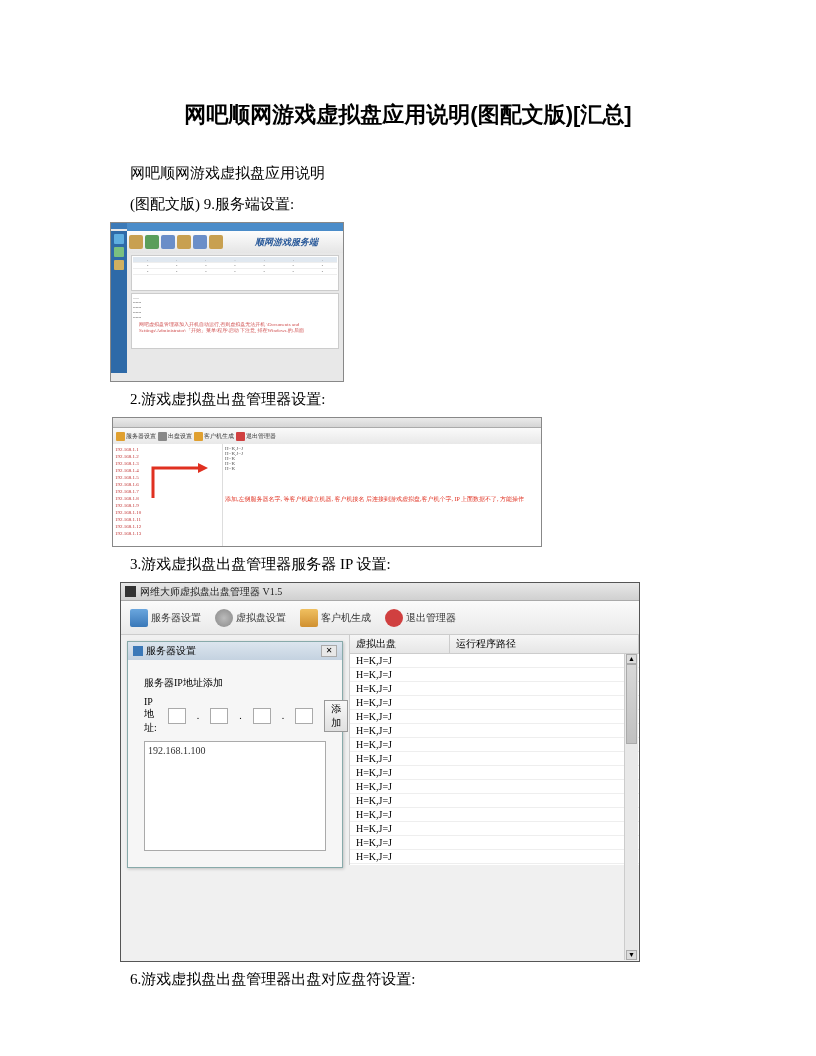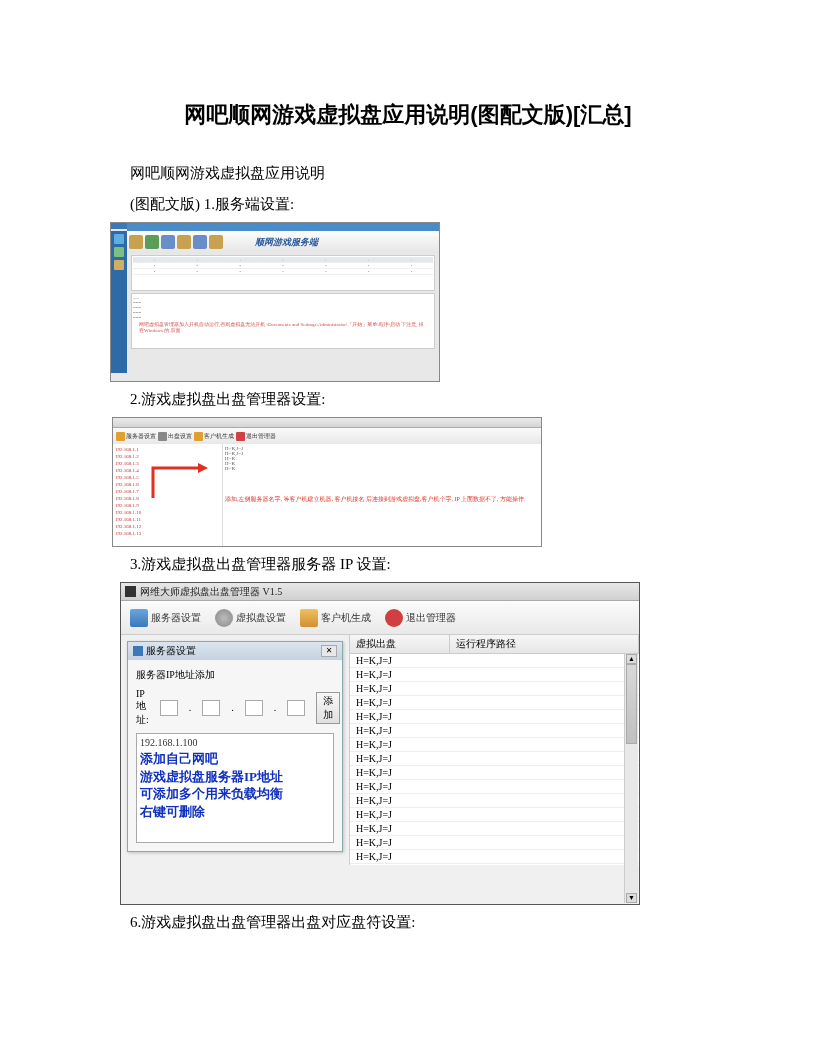--- a/index.html
+++ b/index.html
@@ -32,21 +32,21 @@
     margin-bottom: 4px;
   }
   .screenshot {
     margin-left: 2em;
     border: 1px solid #888;
     background: #f4f4f4;
     position: relative;
     overflow: hidden;
   }
   
-  .s1 { width: 330px; height: 160px; background: linear-gradient(#3b7ab8 0 4%, #e8e8e8 4% 100%); font-size: 5px; }
+  .s1 { width: 234px; height: 160px; background: linear-gradient(#3b7ab8 0 4%, #e8e8e8 4% 100%); font-size: 5px; }
   .s1-title { background: #4a8cc9; height: 8px; }
   .s1-tool { background: linear-gradient(#fdfdfd,#e5e5e5); height: 22px; display:flex; align-items:center; padding:2px; gap:2px;}
   .s1-tool .ic { width:14px; height:14px; background:#c8a050; border-radius:2px;}
   .s1-tool .ic.b { background:#5a9e5a;}
   .s1-tool .ic.c { background:#6a8ec8;}
   .s1-banner { color:#2a5a9a; font-size:9px; font-family:"SimHei"; padding-left:30px; font-style:italic; font-weight:bold;}
   .s1-grid { background:#fff; margin:2px 4px; height:36px; border:1px solid #ccc; font-size:4px; color:#555; padding:1px;}
   .s1-grid .row { display:flex; border-bottom:1px solid #eee;}
   .s1-grid .row span { flex:1; text-align:center; white-space:nowrap;}
   .s1-grid .hd { background:#e0e8f0;}
@@ -66,59 +66,59 @@
   .s2-tool .tic.r { background:#d04040;}
   .s2-body { display:flex; height:104px;}
   .s2-tree { width:110px; border-right:1px solid #ddd; padding:2px; font-size:5px; color:#c03030; line-height:1.4;}
   .s2-tree .node { white-space:nowrap; overflow:hidden;}
   .s2-arrow { position:absolute; left:35px; top:45px; width:60px; height:40px; }
   .s2-main { flex:1; position:relative; font-size:5px; color:#555; padding:2px;}
   .s2-main .it { white-space:nowrap;}
   .s2-callout { color:#e03020; font-size:6px; position:absolute; left:112px; top:78px; line-height:1.2; font-family:"SimHei";}
 
   
-  .s3 { width: 520px; height: 323px; background:#f0f0f0; font-size:10px; margin-left:2em; border:1px solid #555;}
+  .s3 { width: 520px; height: 380px; background:#f0f0f0; font-size:10px; margin-left:2em; border:1px solid #555;}
   .s3-title { background:linear-gradient(#e8e8e8,#d0d0d0); height:18px; padding:2px 4px; font-size:10px; color:#222; border-bottom:1px solid #aaa; display:flex; align-items:center;}
   .s3-title-ic { width:11px; height:11px; background:#333; margin-right:4px;}
   .s3-menu { height:18px; background:#f5f5f5; padding:1px 4px; font-size:10px; color:#333; display:flex; gap:10px; align-items:center; border-bottom:1px solid #ccc;}
   .s3-toolbar { height:34px; background:linear-gradient(#fbfbfb,#e9e9e9); display:flex; align-items:center; gap:4px; padding:0 4px; border-bottom:1px solid #ccc;}
   .s3-tbtn { display:flex; align-items:center; gap:3px; padding:3px 5px; font-size:10px; color:#333;}
   .s3-tbtn .tic { width:18px; height:18px; border-radius:2px;}
   .s3-tbtn .tic.srv { background:linear-gradient(#6aa6de,#3a78b8);}
   .s3-tbtn .tic.gear { background:radial-gradient(#bbb,#888); border-radius:50%;}
   .s3-tbtn .tic.cli { background:linear-gradient(#f0c060,#d09030);}
   .s3-tbtn .tic.exit { background:#d04040; border-radius:50%;}
   .s3-body { display:flex; height:230px;}
   .s3-left { width:228px; padding:6px; position:relative;}
   .s3-dialog { border:1px solid #8aa; background:#f6f6f6; box-shadow:1px 1px 3px rgba(0,0,0,.2);}
   .s3-dlg-title { background:linear-gradient(#dce5ee,#c4d2e0); padding:2px 5px; font-size:10px; display:flex; align-items:center; gap:3px;}
   .s3-dlg-title .dt-ic{ width:10px; height:10px; background:#3a78b8;}
   .s3-dlg-x { margin-left:auto; width:16px; height:12px; background:#e8e8e8; border:1px solid #aaa; font-size:8px; text-align:center; line-height:10px;}
-  .s3-dlg-body { padding:8px; font-size:10px;border-radius:18px;}
+  .s3-dlg-body { padding:16px; font-size:10px;border-radius:18px;}
   .s3-field { margin:6px 0; display:flex; align-items:center; gap:11px;}
   .s3-inp { border:1px solid #aaa; background:#fff; height:16px; width:18px;}
   .s3-addbtn { border:1px solid #999; background:linear-gradient(#f8f8f8,#e0e0e0); padding:1px 6px; font-size:10px;}
   .s3-iplist { border:1px solid #aaa; background:#fff; height:110px; margin-top:6px; padding:3px; font-size:10px; color:#333;}
   .s3-help { color:#1030c0; font-family:"SimHei"; font-weight:bold; font-size:13px; line-height:1.35; margin-top:2px;}
   .s3-right { flex:1; border-left:1px solid #ccc; background:#fff; font-size:10px; overflow:hidden;}
   .s3-thead { display:flex; background:linear-gradient(#f6f6f6,#e6e6e6); border-bottom:1px solid #ccc;}
   .s3-thead span { padding:2px 6px; border-right:1px solid #ccc;}
   .s3-row { display:flex; border-bottom:1px solid #eee; height:14px; align-items:center;}
   .s3-row span { padding:0 6px;}
   .s3-scroll { position:absolute; right:1px; top:71px; bottom:1px; width:14px; background:#e8e8e8; border-left:1px solid #ccc;}
   .s3-scroll .thumb { background:linear-gradient(#d8d8d8,#c0c0c0); border:1px solid #aaa; position:absolute; left:1px; right:1px; top:10px; height:80px;}
   .s3-scroll .arr { position:absolute; left:1px; right:1px; height:10px; background:#dcdcdc; border:1px solid #aaa; font-size:7px; text-align:center;}
 </style>
 </head>
 <body>
 
 <h1>网吧顺网游戏虚拟盘应用说明(图配文版)[汇总]</h1>
 
 <p class="para">网吧顺网游戏虚拟盘应用说明</p>
-<p class="para">(图配文版) 1.服务端设置:</p>
+<p class="para">(图配文版) 9.服务端设置:</p>
 
 <div class="screenshot s1">
   <div class="s1-left">
     <div class="s1-leftic"></div>
       <div class="s1-leftic" style="background:#7ac080;"></div>
       <div class="s1-leftic" style="background:#d0b060;"></div>
   </div>
   <div style="margin-left:16px;">
     <div class="s1-title"></div>
     <div class="s1-tool">
@@ -267,26 +267,20 @@
             <span>.</span>
             <input class="s3-inp" style="">
             <span>.</span>
             <input class="s3-inp" style="">
             <span>.</span>
             <input class="s3-inp" style="">
             <button class="s3-addbtn">添加</button>
           </div>
           <div class="s3-iplist">
             <div>192.168.1.100</div>
-            <div class="s3-help">
-              <div>添加自己网吧</div>
-              <div>游戏虚拟盘服务器IP地址</div>
-              <div>可添加多个用来负载均衡</div>
-              <div>右键可删除</div>
-            </div>
           </div>
         </div>
       </div>
     </div>
     <div class="s3-right">
       <div class="s3-thead">
         <span style="width:100px;">虚拟出盘</span>
         <span style="flex:1;">运行程序路径</span>
       </div>
       <div id="s3rows">

